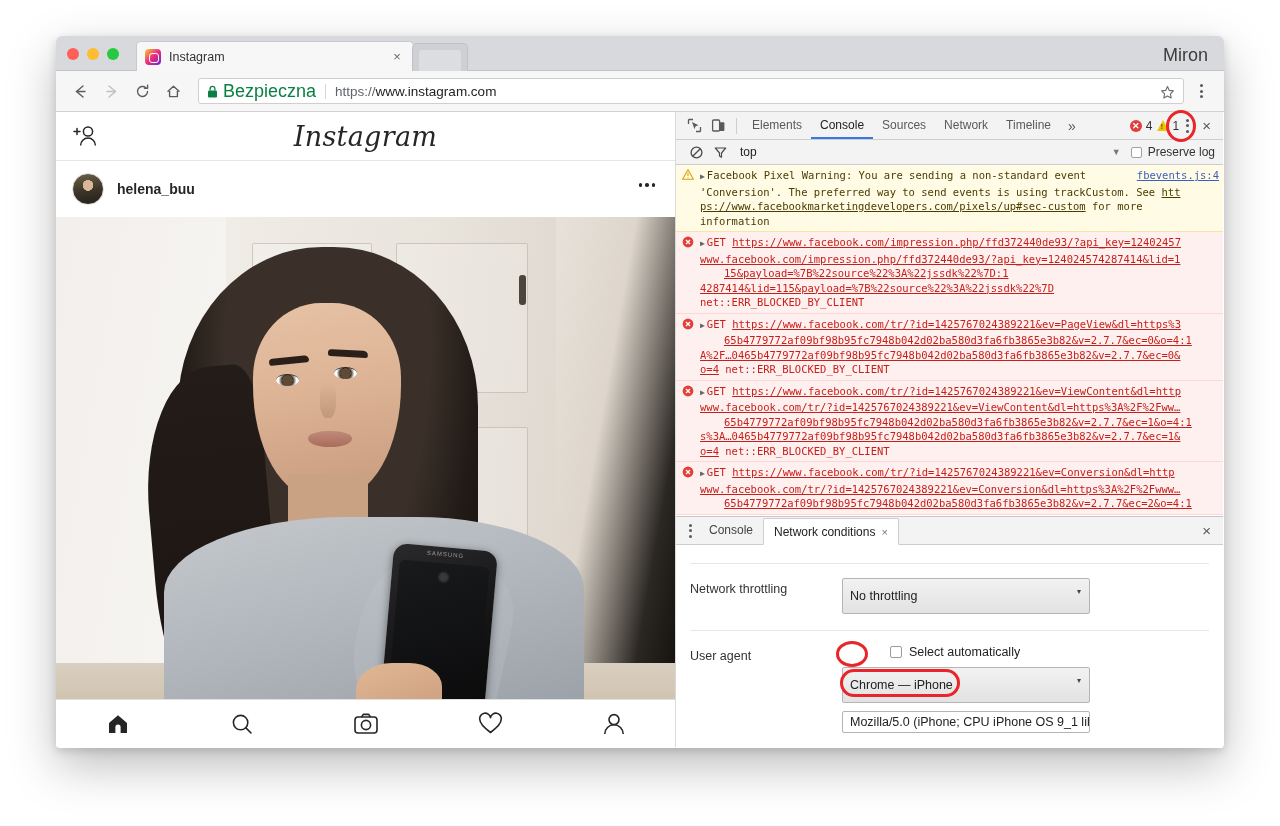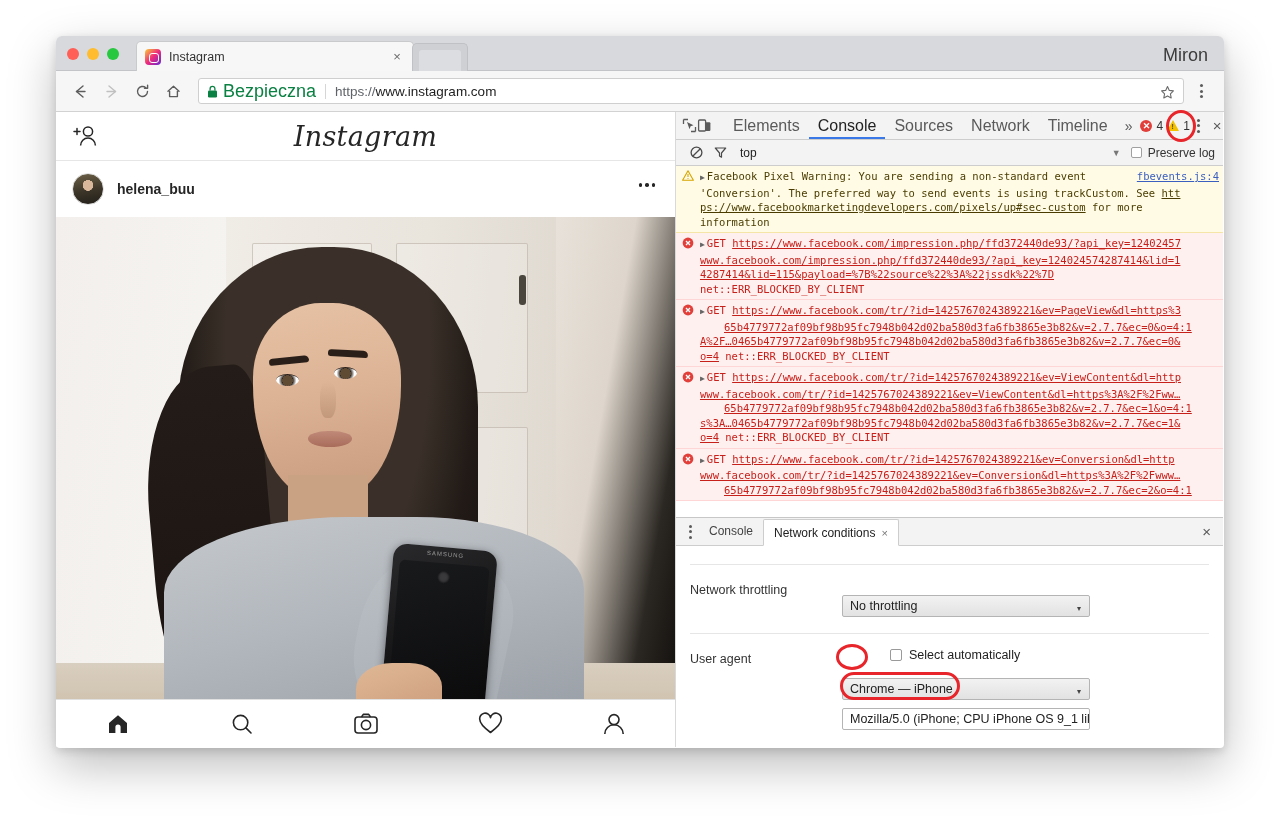--- a/index.html
+++ b/index.html
@@ -332,21 +332,21 @@
     padding: 0 6px;
     position: relative;
   }
   .dt-icon-btn {
     width: 24px; height: 24px;
     display:flex; align-items:center; justify-content:center;
     color:#5a5a5a;
   }
   .dt-sep { width:1px; height:16px; background:#cfcfcf; margin:0 6px; }
   .dt-tab {
-    font-size: 16px; color:#5a5a5a;
+    font-size: 12px; color:#5a5a5a;
     padding: 0 9px; height:27px; line-height:27px;
     white-space:nowrap;
   }
   .dt-tab.active {
     color:#222; border-bottom:2px solid #3b78e7;
   }
   .dt-more-tabs { font-size:14px; color:#5a5a5a; padding:0 8px; }
   .dt-counts {
     margin-left:auto; display:flex; align-items:center; gap:4px;
     font-size:12px; color:#333;
@@ -433,24 +433,23 @@
   .drawer-close { margin-left:auto; font-size:15px; color:#5a5a5a; padding:0 6px; }
 
   .nc-body { padding: 18px 14px 0 14px; font-size:12.5px; color:#222; }
   .nc-row { display:flex; align-items:flex-start; margin-bottom: 16px; }
   .nc-label { width:152px; padding-top:4px; color:#333; }
   .nc-controls { flex:1 1 auto; }
   .sel {
     width: 248px; height: 22px;
     background: linear-gradient(180deg,#f2f2f2 0%,#e2e2e2 100%);
     border:1px solid #b4b4b4; border-radius:2px;
-    display:flex; align-items:center; padding:3px 7px;
+    display:flex; align-items:center; padding:17px 7px;
     font-size:12.5px; color:#222;
     position:relative;
-    margin-top:16px;
   }
   .sel .arrow { position:absolute; right:8px; top:8px; color:#444; font-size:8px; }
   .chk-row { display:flex; align-items:center; margin-bottom:8px;padding-left:48px; }
   .chk-box {
     width:12px;height:12px;border:1px solid #9a9a9a;border-radius:2px;background:#fff;
     margin-right:7px;
   }
   .ua-input {
     width:248px;height:22px;
     background:#fff;border:1px solid #b4b4b4;border-radius:2px;
@@ -715,20 +714,21 @@
           <span class="msg-icon">
             <svg width="12" height="12" viewBox="0 0 12 12">
                 <circle cx="6" cy="6" r="5.4" fill="#e1403a"></circle>
                 <path d="M4 4 L8 8 M8 4 L4 8" stroke="#fff" stroke-width="1.3"></path>
               </svg>
           </span>
           <span class="msg-body">
             <span class="tri">▶</span><span>GET</span>
             <span class="lnk">https://www.facebook.com/impression.php/ffd372440de93/?api_key=12402457</span>
             <span class="ind1 lnk">www.facebook.com/impression.php/ffd372440de93/?api_key=124024574287414&amp;lid=1</span>
+            <span class="ind3 lnk">15&amp;payload=%7B%22source%22%3A%22jssdk%22%7D:1</span>
             <span class="ind1 lnk">4287414&amp;lid=115&amp;payload=%7B%22source%22%3A%22jssdk%22%7D</span>
             <span class="ind1">net::ERR_BLOCKED_BY_CLIENT</span>
           </span>
         </div>
 
         <div class="msg error">
           <span class="msg-icon">
             <svg width="12" height="12" viewBox="0 0 12 12">
                 <circle cx="6" cy="6" r="5.4" fill="#e1403a"></circle>
                 <path d="M4 4 L8 8 M8 4 L4 8" stroke="#fff" stroke-width="1.3"></path>

